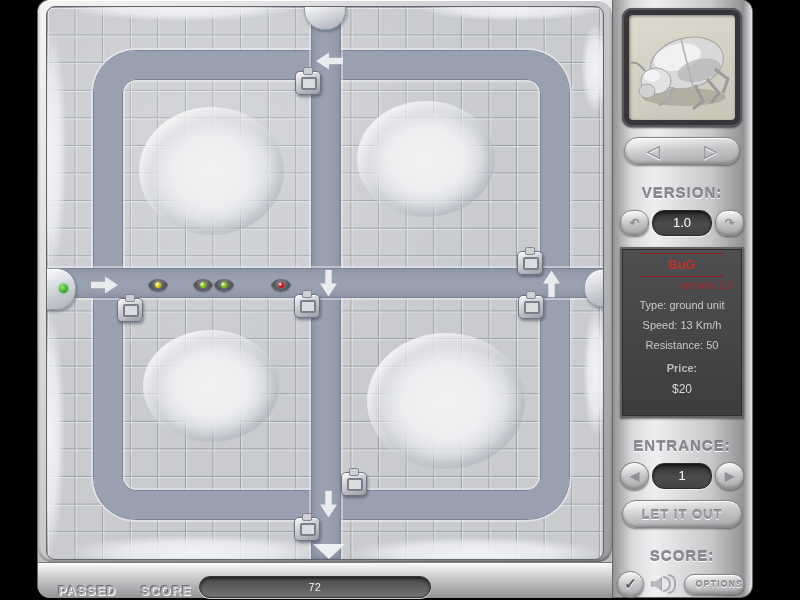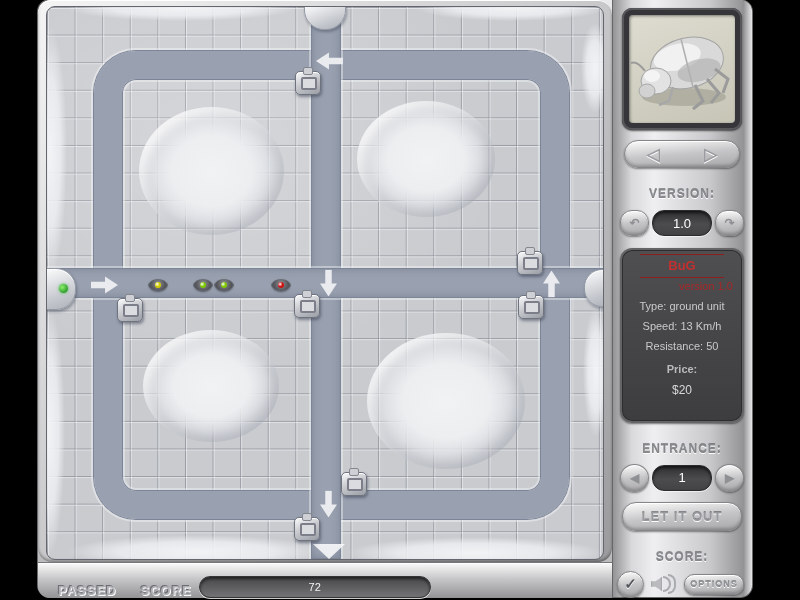--- a/index.html
+++ b/index.html
@@ -97,30 +97,30 @@
   .m-btn{background:linear-gradient(175deg,#fdfdfd,#c6c6c8 50%,#a7a7a9);
        border:1px solid #86868a;box-shadow:inset 0 1px 0 rgba(255,255,255,.95),
        inset 0 -2px 3px rgba(0,0,0,.2), 0 1px 2px rgba(0,0,0,.45);
        display:flex;align-items:center;justify-content:center;cursor:pointer;
        color:#8e9094;font-weight:bold;}
   #nav-pill{margin-top:10px;width:114px;height:27px;border-radius:14px;display:flex;padding:0;}
   .nav-half{flex:1;display:flex;align-items:center;justify-content:center;font-size:17px;
        color:#9a9ca1;text-shadow:0 1px 0 #fff;}
   .nav-divider{width:1px;background:#8f8f92;box-shadow:1px 0 0 #fff;margin:3px 0;}
 
-  .side-label{margin-top:19px;font-size:12px;font-weight:bold;letter-spacing:1px;color:#85878b;
+  .side-label{margin-top:19px;font-size:15px;font-weight:bold;letter-spacing:1px;color:#85878b;
        text-shadow:0 1px 0 rgba(255,255,255,.9), 0 -1px 0 rgba(70,72,78,.55);}
   .selector-row{margin-top:7px;width:124px;height:30px;display:flex;align-items:center;gap:3px;}
   .sel-btn{width:27px;height:24px;border-radius:12px;font-size:12px;}
   .dark-box{flex:1;height:24px;border-radius:12px;display:flex;align-items:center;justify-content:center;
        background:linear-gradient(180deg,#303032,#4c4c4e 55%,#434345);border:1px solid #2b2b2d;
        box-shadow:inset 0 2px 3px rgba(0,0,0,.6), 0 1px 0 rgba(255,255,255,.6);
        color:#fff;font-size:13px;}
 
-  #info-panel{margin-top:10px;width:124px;height:178px;border-radius:12px;box-sizing:border-box;
+  #info-panel{margin-top:10px;width:124px;height:178px;border-radius:0;box-sizing:border-box;
        background:linear-gradient(180deg,#4f4f51,#3d3d3f);border:2px solid #646467;
        box-shadow:0 1px 2px rgba(0,0,0,.5), inset 0 0 0 1px #2d2d2f;
        display:flex;flex-direction:column;align-items:center;font-size:11px;}
   .red-rule{width:84px;height:1px;background:#8e1e1e;margin-top:4px;}
   .info-name{margin-top:3px;color:#c23030;font-weight:bold;font-size:13px;}
   .info-version{margin-top:2px;color:#a82828;font-size:11px;margin-left:48px;}
   .info-line{margin-top:8px;color:#c9c9cb;}
   .info-price-label{margin-top:11px;color:#bababd;font-weight:bold;}
   .info-price{margin-top:8px;color:#d8d8da;font-size:12px;}
 
@@ -137,21 +137,21 @@
        text-shadow:0 1px 0 #fff;}
   #volume{position:relative;width:26px;height:20px;}
   .spk-body{position:absolute;left:0;top:3px;width:11px;height:14px;background:#b9bbbe;
        clip-path:polygon(0 30%,40% 30%,100% 0,100% 100%,40% 70%,0 70%);
        box-shadow:inset 0 0 2px #777;}
   .spk-wave{position:absolute;top:2px;width:8px;height:16px;border:2px solid #a9abae;
        border-left:none;border-radius:0 10px 10px 0;box-sizing:border-box;}
   .spk-wave.w1{left:12px;}
   .spk-wave.w2{left:17px;height:20px;top:0;}
   #options-btn{width:58px;height:19px;border-radius:10px;font-size:9px;letter-spacing:1px;
-       color:#909296;text-shadow:0 1px 0 rgba(255,255,255,.95), 0 -1px 0 rgba(80,82,88,.55);}
+       color:#909296;text-shadow:0 1px 0 rgba(255,255,255,.95), 0 -1px 0 rgba(80,82,88,.55);justify-content:flex-end;}
 
   svg{display:block;}
 </style>
 </head>
 <body>
 
 <div id="app">
 
   <div id="board-frame">
     <div id="board">

